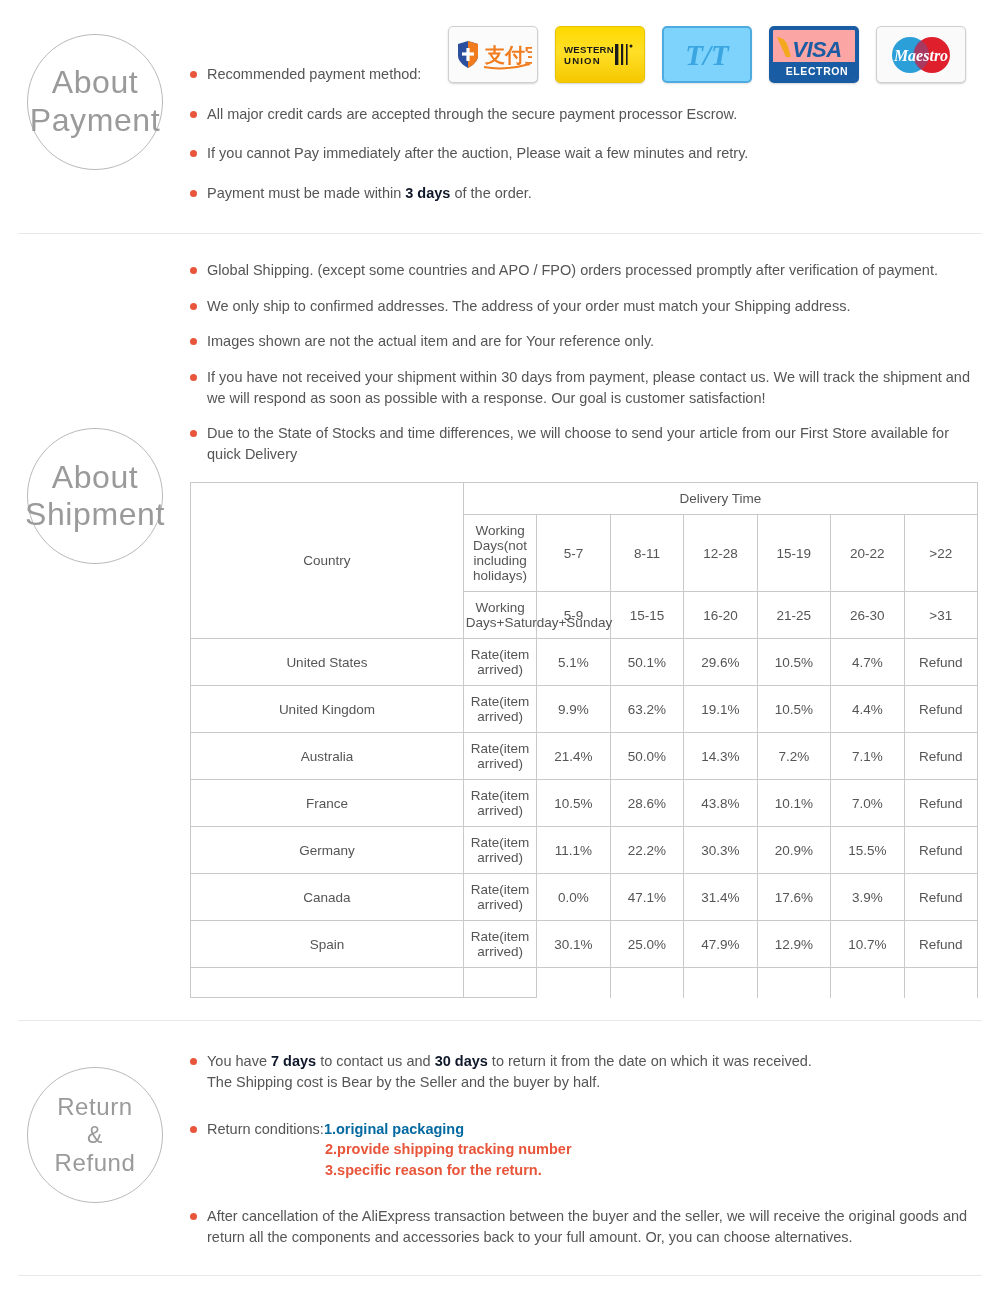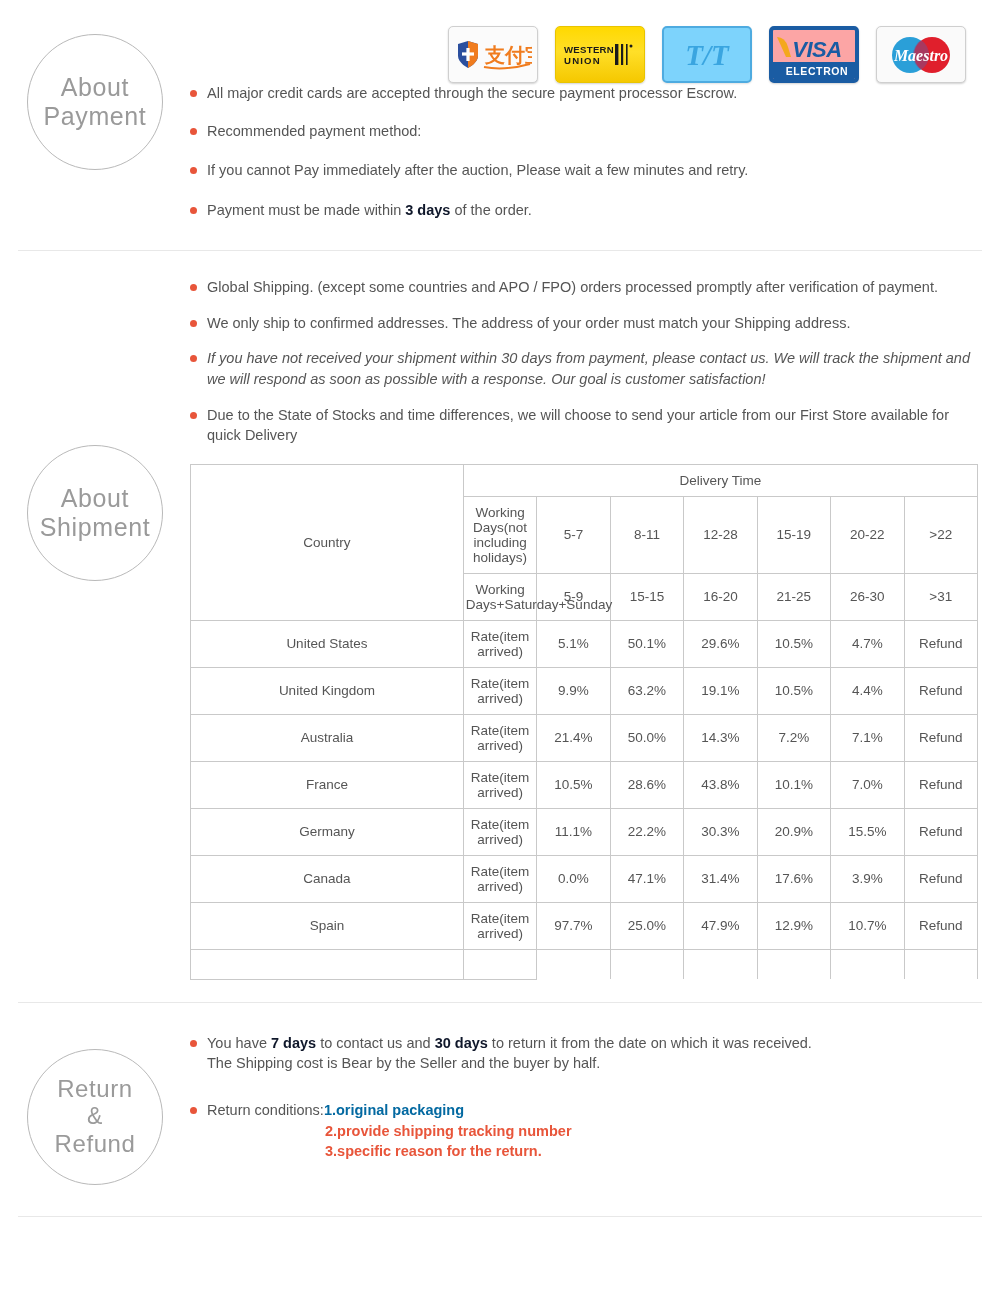--- a/index.html
+++ b/index.html
@@ -32,21 +32,21 @@
   .badge {
     width: 136px;
     height: 136px;
     border: 1px solid #b9b9b9;
     border-radius: 50%;
     display: flex;
     flex-direction: column;
     justify-content: center;
     align-items: center;
     color: #9a9a9a;
-    font-size: 25px;
+    font-size: 32px;
     line-height: 1.18;
     font-weight: 300;
     letter-spacing: 0.6px;
     text-align: center;
     white-space: nowrap;
   }
   .badge.small-lines { font-size: 24px; }
   .badge .amp { font-size: 23px; }
 
   .content-col {
@@ -218,25 +218,25 @@
 
 <div class="section" style="padding-top:28px;">
   <div class="badge-col">
     <div class="badge" style="margin-top:6px;">
       <span>About</span>
       <span>Payment</span>
     </div>
   </div>
   <div class="content-col" style="padding-top:36px;">
     <ul class="bullets">
+      <li>
+        <span>Recommended payment method:</span>
+      </li>
       <li style="margin-top:19px;">
         <span>All major credit cards are accepted through the secure payment processor Escrow.</span>
-      </li>
-      <li>
-        <span>Recommended payment method:</span>
       </li>
       <li style="margin-top:19px;">
         <span>If you cannot Pay immediately after the auction, Please wait a few minutes and retry.</span>
       </li>
       <li style="margin-top:19px;">
         <span>Payment must be made within </span><span class="hl">3 days</span><span> of the order.</span>
       </li>
     </ul>
   </div>
 </div>
@@ -247,21 +247,22 @@
   <div class="badge-col">
     <div class="badge" style="margin-top:168px;">
       <span>About</span>
       <span>Shipment</span>
     </div>
   </div>
   <div class="content-col">
     <ul class="bullets">
       <li style="margin-bottom:15px;"><span>Global Shipping. (except some countries and APO / FPO) orders processed promptly after verification of payment.</span></li>
       <li style="margin-bottom:15px;"><span>We only ship to confirmed addresses. The address of your order must match your Shipping address.</span></li>
-      <li style="margin-bottom:15px;font-style:italic;"><span>If you have not received your shipment within 30 days from payment, please contact us. We will track the shipment and we will respond as soon as possible with a response. Our goal is customer satisfaction!</span></li>
+      <li style="margin-bottom:15px;"><span>Images shown are not the actual item and are for Your reference only.</span></li>
+      <li style="margin-bottom:15px;"><span>If you have not received your shipment within 30 days from payment, please contact us. We will track the shipment and we will respond as soon as possible with a response. Our goal is customer satisfaction!</span></li>
       <li style="margin-bottom:0;"><span>Due to the State of Stocks and time differences, we will choose to send your article from our First Store available for quick Delivery</span></li>
     </ul>
 
     <table class="delivery">
       <tbody>
         <tr>
           <td class="c-country rowlabel-country" rowspan="3">Country</td>
           <td class="c-desc delivery-head" colspan="7">Delivery Time</td>
         </tr>
         <tr>
@@ -339,21 +340,21 @@
           <td>0.0%</td>
           <td>47.1%</td>
           <td>31.4%</td>
           <td>17.6%</td>
           <td>3.9%</td>
           <td>Refund</td>
         </tr>
         <tr>
           <td class="rowlabel-country">Spain</td>
           <td class="c-desc">Rate(item arrived)</td>
-          <td>97.7%</td>
+          <td>30.1%</td>
           <td>25.0%</td>
           <td>47.9%</td>
           <td>12.9%</td>
           <td>10.7%</td>
           <td>Refund</td>
         </tr>
         <tr>
           <td class="blank-nb"></td>
           <td class="blank-nb"></td>
           <td class="empty-cell" style="border-left:1px solid #c9c9c9;border-right:1px solid #c9c9c9;border-bottom:none;"></td>
@@ -382,20 +383,23 @@
     <ul class="bullets">
       <li style="margin-bottom:26px;">
         <span>You have </span><span class="hl">7 days</span><span> to contact us and </span><span class="hl">30 days</span><span> to return it from the date on which it was received.</span><br>
         <span>The Shipping cost is Bear by the Seller and the buyer by half.</span>
       </li>
       <li style="margin-bottom:26px;">
         <span>Return conditions:</span><span class="cond-inline">1.original packaging</span>
         <span class="cond-list">2.provide shipping tracking number</span>
         <span class="cond-list">3.specific reason for the return.</span>
       </li>
+      <li style="margin-bottom:0;">
+        <span>After cancellation of the AliExpress transaction between the buyer and the seller, we will receive the original goods and return all the components and accessories back to your full amount. Or, you can choose alternatives.</span>
+      </li>
     </ul>
   </div>
 </div>
 
 <div class="divider" style="margin-top:28px;"></div>
 
 <div class="section" style="padding-top:26px;">
   <div class="badge-col">
     
   </div>

